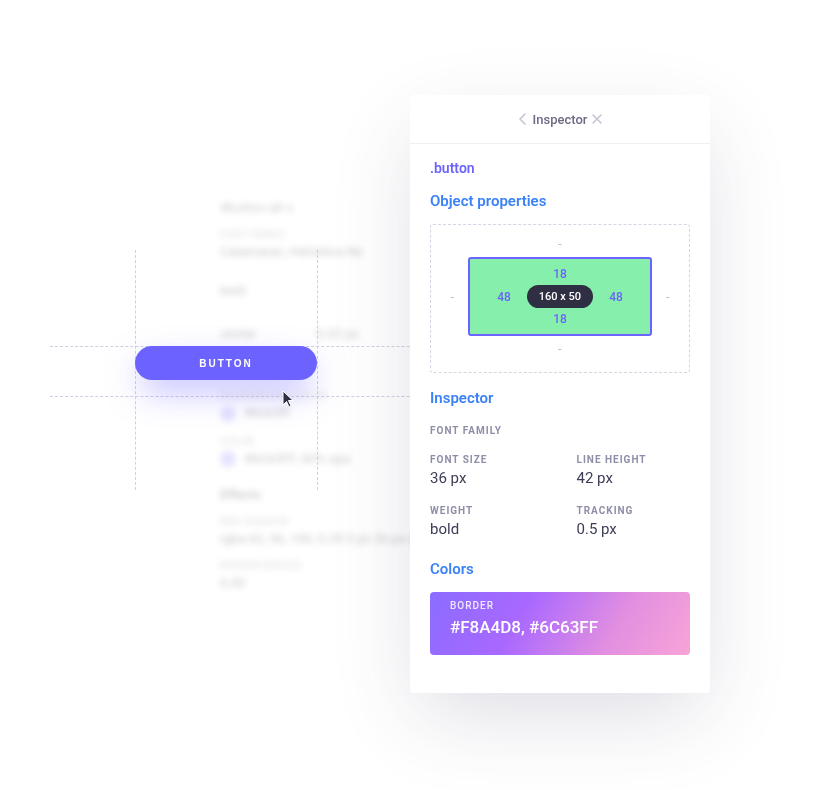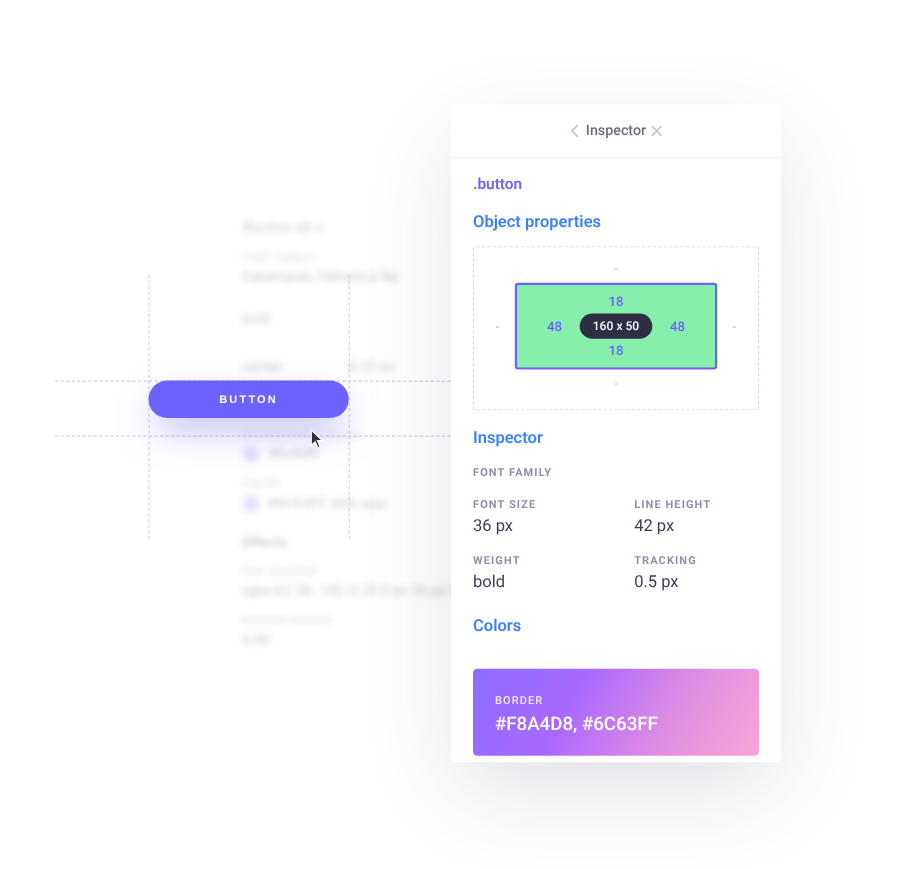--- a/index.html
+++ b/index.html
@@ -75,21 +75,21 @@
   .outer-mid { display:flex; align-items:center; justify-content:center; gap:14px; margin:6px 0;}
   .dash { color:#b9b9cc; font-size:12px;}
 
   
   .prop-label { font-size:10px; letter-spacing:1px; color:var(--text-muted); text-transform:uppercase; margin-top:18px; font-weight:700;}
   .prop-value { font-size:15px; color:var(--text-dark); margin-top:4px;}
   .prop-grid { display:grid; grid-template-columns:1fr 1fr; column-gap:33px;}
 
   
   .color-card {
-    margin-top:30px; border-radius:4px; padding:24px 20px 18px;
+    margin-top:14px; border-radius:4px; padding:8px 20px 18px;
     background: linear-gradient(120deg, #8B6CFF 0%, #A968FF 35%, #E28FE0 70%, #F8A4D8 100%);
     color:#fff;
   }
   .color-card .lbl { font-size:10px; letter-spacing:1px; font-weight:500; opacity:0.85;}
   .color-card .val { font-size:17px; font-weight:500; margin-top:6px;}
 </style>
 </head>
 <body>
 
 <div class="bg-panel">

